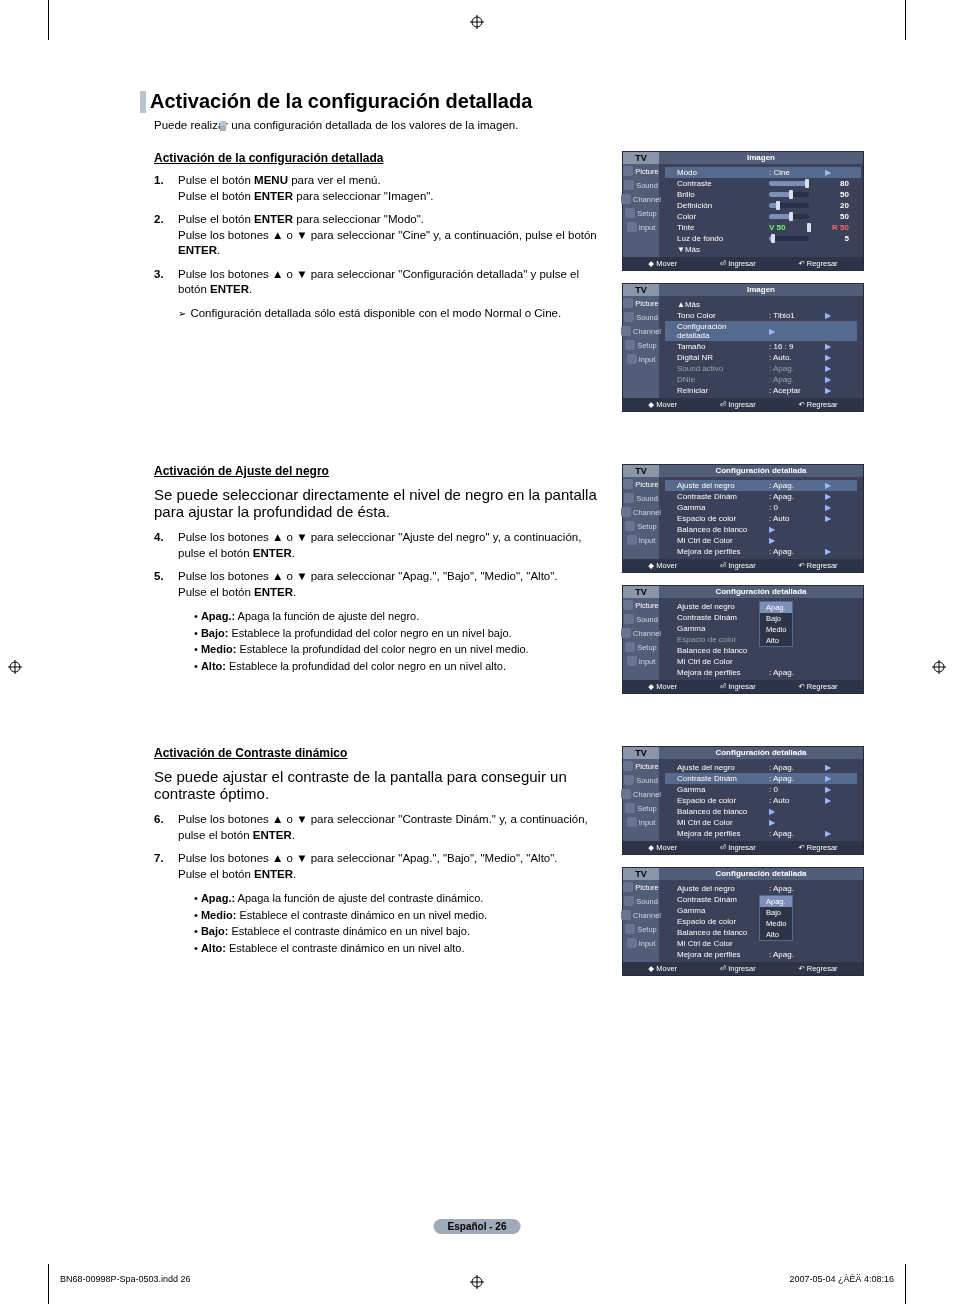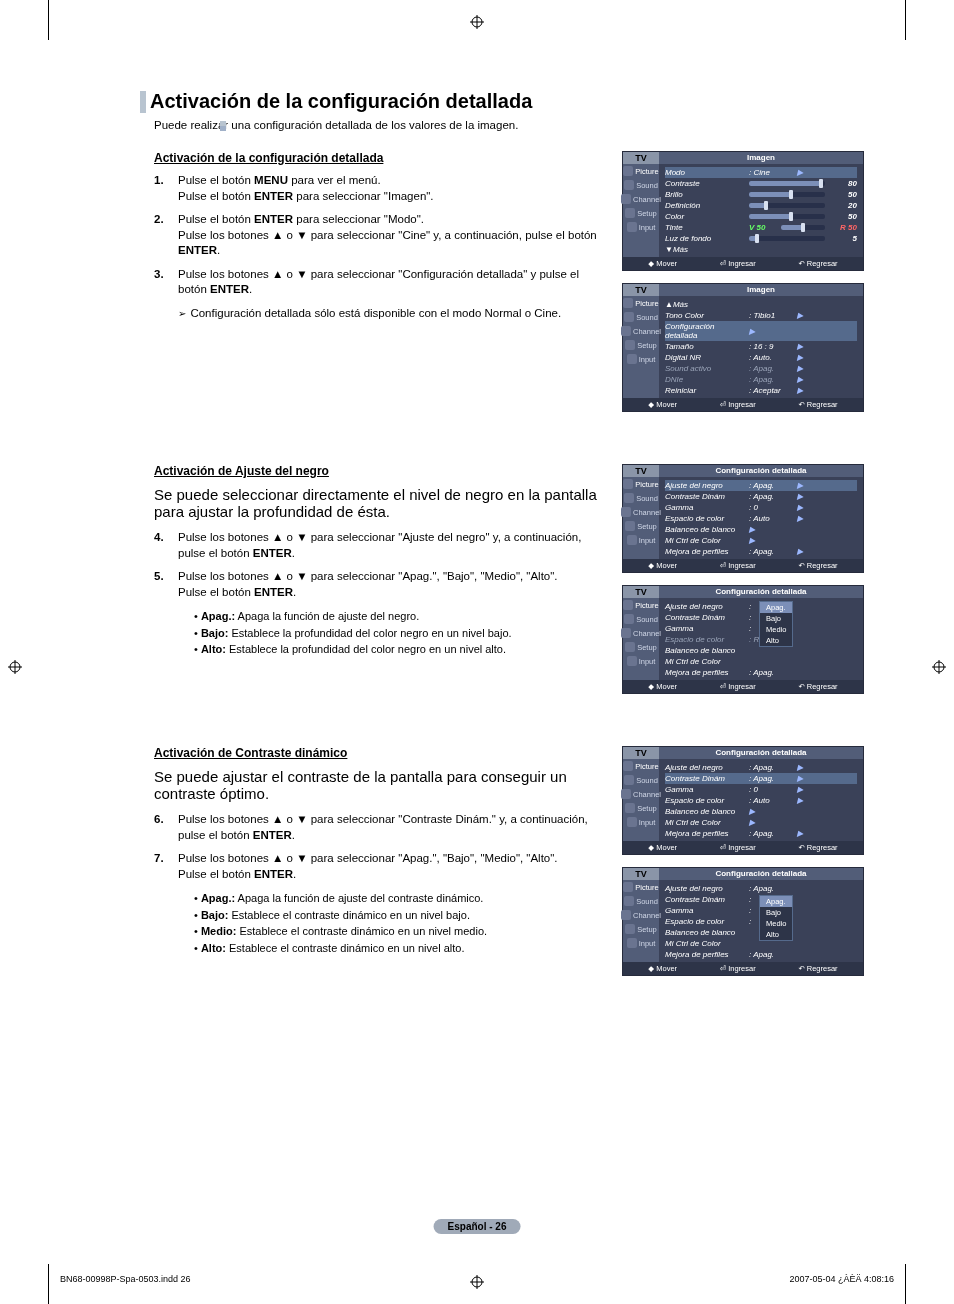--- a/index.html
+++ b/index.html
@@ -44,21 +44,21 @@
   .osd { width: 242px; background: #3a4158; color: #fff; font-size: 8px; margin-bottom: 12px; border:1px solid #262b3c;}
   .osd .hdr { display: flex; }
   .osd .tab { background: #8a95a8; color: #000; width: 36px; text-align: center; font-weight: bold; padding: 1px 12px; font-size:9px;}
   .osd .htitle { flex: 1; text-align: center; font-weight: bold; padding: 1px 0; background:#525d78; }
   .osd .body { display: flex; }
   .osd .side { width: 36px; background: #525d78; }
   .osd .side .sitem { display:flex; align-items:center; justify-content:center; gap:2px; padding:2px 2px; font-size:7.5px; color:#cfd6e6;}
   .osd .side .sitem.sel { color:#fff; }
   .osd .side .ico { width:10px; height:10px; background:#6a7490; border-radius:2px; display:inline-block; flex:none;}
   .osd .main { flex: 1; padding: 3px 6px 2px 6px; }
-  .osd .mrow { display: flex; align-items: center; padding: 1px 0; gap:8px;font-style:italic; }
+  .osd .mrow { display: flex; align-items: center; padding: 1px 12px; gap:16px; }
   .osd .mrow.hi { background:#556a8c; }
   .osd .mrow .lbl { width: 76px; flex:none; }
   .osd .mrow .val { width: 40px; flex:none; }
   .osd .mrow .bar { flex: 1; height: 5px; background:#28304a; position:relative; border-radius:2px;}
   .osd .mrow .bar .fill { position:absolute; left:0; top:0; height:100%; background:#7c8fb8; border-top-left-radius:2px; border-bottom-left-radius:2px;}
   .osd .mrow .bar .thumb { position:absolute; top:-2px; width:4px; height:9px; background:#d8e0f0; border-radius:1px;}
   .osd .mrow .num { width: 24px; text-align:right; flex:none; font-weight:bold;}
   .osd .mrow .arw { color:#9cb8ff; font-size:8px;}
   .osd .mrow.dim { color:#9aa4b8; }
   .osd .ftr { display:flex; justify-content:space-around; background:#2d3448; padding:2px 4px; font-size:7.5px;}
@@ -317,20 +317,21 @@
               <span class="txt">Pulse los botones ▲ o ▼ para seleccionar "Ajuste del negro" y, a continuación, pulse el botón <b>ENTER</b>.</span>
             </li>
             <li>
               <span class="num">5.</span>
               <span class="txt">Pulse los botones ▲ o ▼ para seleccionar "Apag.", "Bajo", "Medio", "Alto".<br>Pulse el botón <b>ENTER</b>.</span>
             </li>
           </ol>
         <div class="defs">
             <div class="row">• <b>Apag.:</b><span> Apaga la función de ajuste del negro.</span></div>
             <div class="row">• <b>Bajo:</b><span> Establece la profundidad del color negro en un nivel bajo.</span></div>
+            <div class="row">• <b>Medio:</b><span> Establece la profundidad del color negro en un nivel medio.</span></div>
             <div class="row">• <b>Alto:</b><span> Establece la profundidad del color negro en un nivel alto.</span></div>
           </div>
       </div>
       <div class="right">
         <div class="osd">
             <div class="hdr">
               <div class="tab">TV</div>
               <div class="htitle">Configuración detallada</div>
             </div>
             <div class="body">
@@ -479,22 +480,22 @@
               <span class="num">6.</span>
               <span class="txt">Pulse los botones ▲ o ▼ para seleccionar "Contraste Dinám." y, a continuación, pulse el botón <b>ENTER</b>.</span>
             </li>
             <li>
               <span class="num">7.</span>
               <span class="txt">Pulse los botones ▲ o ▼ para seleccionar "Apag.", "Bajo", "Medio", "Alto".<br>Pulse el botón <b>ENTER</b>.</span>
             </li>
           </ol>
         <div class="defs">
             <div class="row">• <b>Apag.:</b><span> Apaga la función de ajuste del contraste dinámico.</span></div>
+            <div class="row">• <b>Medio:</b><span> Establece el contraste dinámico en un nivel medio.</span></div>
             <div class="row">• <b>Bajo:</b><span> Establece el contraste dinámico en un nivel bajo.</span></div>
-            <div class="row">• <b>Medio:</b><span> Establece el contraste dinámico en un nivel medio.</span></div>
             <div class="row">• <b>Alto:</b><span> Establece el contraste dinámico en un nivel alto.</span></div>
           </div>
       </div>
       <div class="right">
         <div class="osd">
             <div class="hdr">
               <div class="tab">TV</div>
               <div class="htitle">Configuración detallada</div>
             </div>
             <div class="body">

